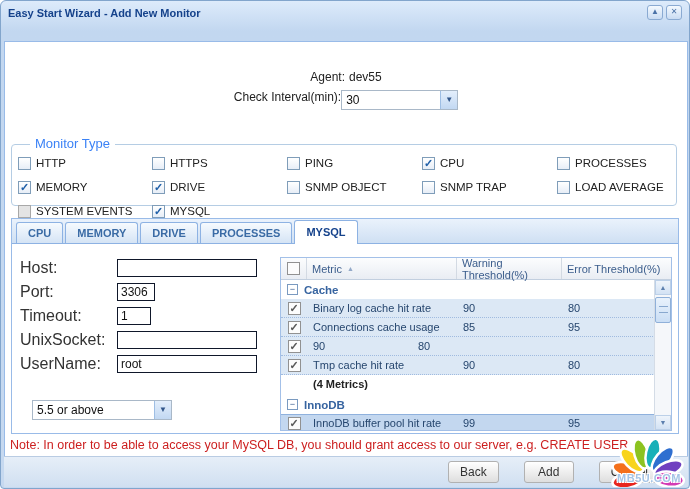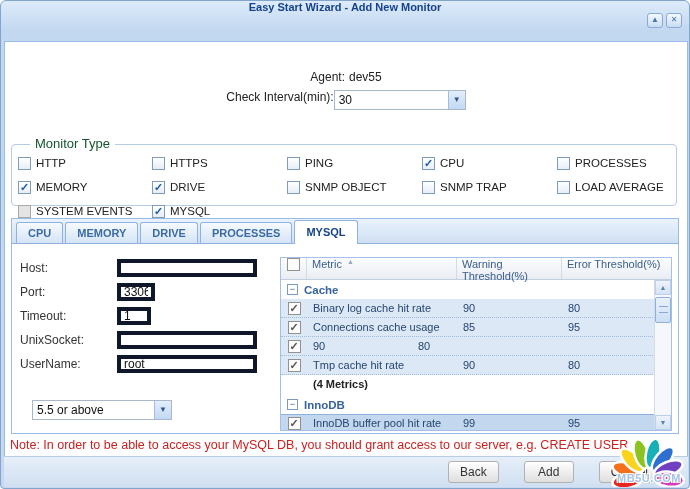--- a/index.html
+++ b/index.html
@@ -4,49 +4,49 @@
 <style>
   html,body { margin:0; padding:0; background:#fff; font-family:"Liberation Sans",sans-serif; }
   * { box-sizing:border-box; }
 
   .dialog { position:relative; width:690px; height:489px; border:1px solid #82a5cc;
             border-radius:6px 6px 4px 4px; overflow:hidden;
             background:linear-gradient(#ddebfb, #c2d7f0 30px, #c6d9f0); }
 
   
   .titlebar { position:absolute; left:0; top:0; width:100%; height:23px;
-              display:flex; align-items:center; padding:0 7px;flex-direction:column; }
+              display:flex; align-items:center; padding:0 7px; }
   .title { color:#15428b; font-size:11px; font-weight:bold; }
   .tb-btns { margin-left:auto; display:flex; gap:3px; }
   .tb-btn { width:16px; height:15px; border:1px solid #8aaad2; border-radius:3px;
             background:linear-gradient(#f4f9fe,#c9dcf3); color:#4a72a8;
             font-size:8px; line-height:12px; text-align:center; cursor:pointer; }
 
   
   .body { position:absolute; left:3px; top:40px; width:684px; height:431px;
           background:#fff; border:1px solid #99bbe8; }
 
   .agent-row { position:absolute; top:28px; left:0; width:100%; text-align:center;
                font-size:12px; color:#222; }
   .agent-row .val { margin-left:4px; }
   .interval-row { position:absolute; top:48px; left:0; width:100%; display:flex;
                   justify-content:center; align-items:flex-start; font-size:12px; color:#222; }
-  .combo { margin-left:0; width:132px; height:20px; border:1px solid #a9b8c8;
+  .combo { margin-left:0; width:117px; height:20px; border:1px solid #a9b8c8;
            display:flex; background:#fff; cursor:pointer; }
   .combo .combo-text { flex:1; font-size:12px; padding:2px 0 0 4px; color:#111;
                        white-space:nowrap; overflow:hidden; }
   .combo .combo-trigger { width:17px; border-left:1px solid #9ebee4;
            background:linear-gradient(#e3eefb,#c2d8f2); color:#33578b; font-size:8px;
            text-align:center; line-height:18px; }
 
   
   .fieldset { position:absolute; left:6px; top:102px; width:666px; height:62px;
               border:1px solid #b5cde4; border-radius:4px; }
   .fieldset-legend { position:absolute; top:-9px; left:18px; background:#fff;
-              padding:0 5px; color:#14532d; font-size:13px; }
+              padding:0 5px; color:#3b82f6; font-size:13px; }
   .mt-grid { display:grid; grid-template-columns:134px 135px 135px 135px 1fr;
              padding:10px 0 0 6px; row-gap:8px; }
   .cb-item { display:flex; align-items:center; gap:5px; font-size:11.5px; color:#222;
              height:16px; cursor:pointer; }
   .checkbox { width:13px; height:13px; border:1px solid #7f9db9; flex:0 0 13px;
               background:linear-gradient(#ffffff,#e7eef7); text-align:center;
               font-size:11px; line-height:11px; color:#2160a8; font-weight:bold; }
   .checkbox.disabled { background:#e4e4e4; border-color:#a8a8a8; }
 
   
@@ -58,33 +58,33 @@
   .tab { height:21px; padding:0 11px; border:1px solid #8db2e3; border-bottom:none;
          border-radius:3px 3px 0 0; background:linear-gradient(#f6fafe,#d5e4f5);
          color:#3a6ba5; font-size:11px; font-weight:bold; line-height:20px; cursor:pointer; }
   .tab.active { background:#fff; color:#15428b; height:24px; line-height:23px;
                 margin-bottom:-1px; }
   .tabcontent { position:relative; height:189px; }
 
   
   .form-row { position:absolute; left:8px; display:flex; align-items:center; height:20px; }
   .r0{top:14px}.r1{top:38px}.r2{top:62px}.r3{top:86px}.r4{top:110px}.r5{top:133px}.r6{top:156px}
-  .form-label { width:97px; font-size:12px; color:#333; }
-  .ti { height:18px; border:4px solid #0f172a; font-size:12px; padding:0 3px;
+  .form-label { width:97px; font-size:16px; color:#333; }
+  .ti { height:18px; border:1px solid #0f172a; font-size:12px; padding:0 3px;
         font-family:inherit; color:#111; outline:none; }
   .w140{width:140px}.w38{width:38px}.w34{width:34px}
   .combo2 { margin-left:12px; width:140px; }
 
   
   .grid { position:absolute; left:268px; top:13px; width:392px; height:174px;
           border:1px solid #a3c0e8; overflow:hidden; background:#fff; }
   .ghead { display:flex; height:22px; background:linear-gradient(#fcfdfe,#e9edf3);
            border-bottom:1px solid #c2cfdf; }
   .gh-cell { border-right:1px solid #d3dae3; font-size:11px; color:#3b5d8c;
-             display:flex; padding:0 5px; }
+             display:flex; align-items:center; padding:0 5px; }
   .c-cb { width:26px; justify-content:center; padding:0; }
   .c-metric { width:150px; }
   .c-warn { width:105px; }
   .c-err { flex:1; border-right:none; }
   .sort-icon { font-size:7px; color:#93a9c8; margin-left:5px; }
   .hcheck,.gcheck { width:13px; height:13px; border:1px solid #919191; background:#fcfcfc;
             color:#5a5a5a; font-size:11px; line-height:11px; text-align:center;
             font-weight:bold; cursor:pointer; }
   .group-row { height:19px; display:flex; align-items:center; gap:6px; padding-left:6px;
                background:#fff; color:#3764a0; font-weight:bold; font-size:11.5px; }

